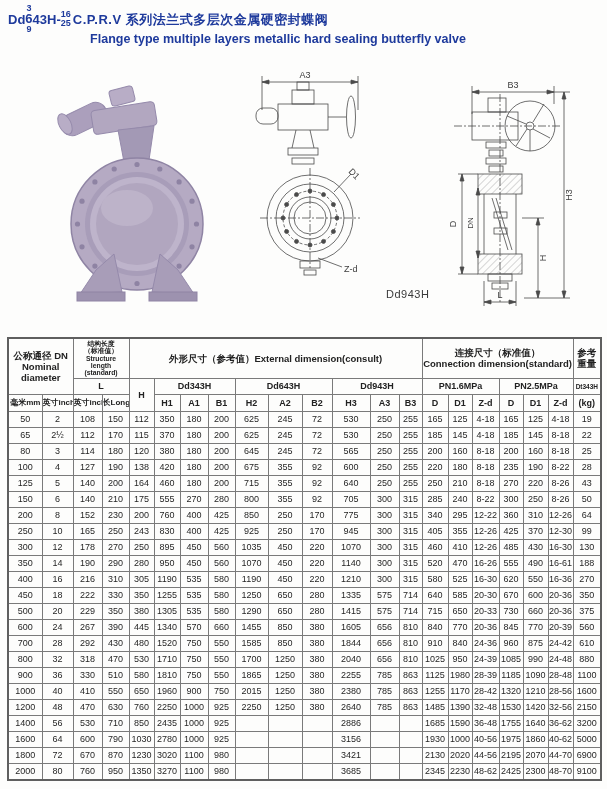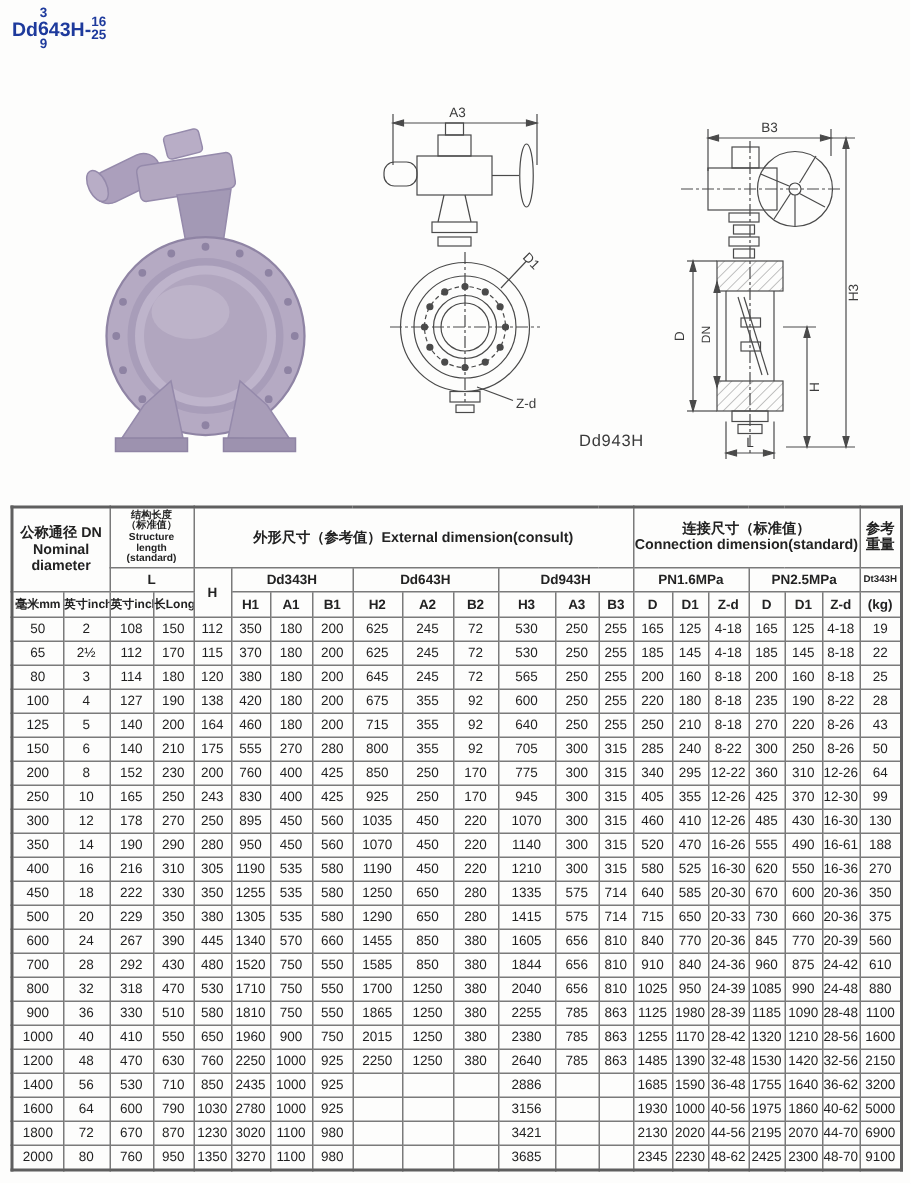--- a/index.html
+++ b/index.html
@@ -56,21 +56,23 @@
       <span class="vstack">
         <span>3</span>
         <span class="mid">6</span>
         <span>9</span>
       </span>
       <span>43H-</span>
       <span class="vstack">
         <span>16</span>
         <span>25</span>
       </span>
+      <span class="series-cn">C.P.R.V 系列法兰式多层次金属硬密封蝶阀</span>
     </div>
+    <div class="title-en">Flange type multiple layers metallic hard sealing butterfly valve</div>
   </div>
 
   <div class="figures">
 
     <svg class="photo" width="172" height="232" viewBox="0 0 172 232">
       <g>
         <rect x="8" y="30" width="48" height="22" rx="11" fill="#ab9fbc" stroke="#958aab" transform="rotate(-26 32 41)"></rect>
         <ellipse cx="13" cy="46" rx="6" ry="11" fill="#b8adc6" stroke="#958aab" transform="rotate(-26 13 46)"></ellipse>
         <rect x="58" y="10" width="24" height="16" rx="3" fill="#b8adc6" stroke="#958aab" transform="rotate(-14 70 18)"></rect>
         <rect x="40" y="28" width="64" height="24" rx="4" fill="#b2a7c0" stroke="#958aab" transform="rotate(-9 72 40)"></rect>

